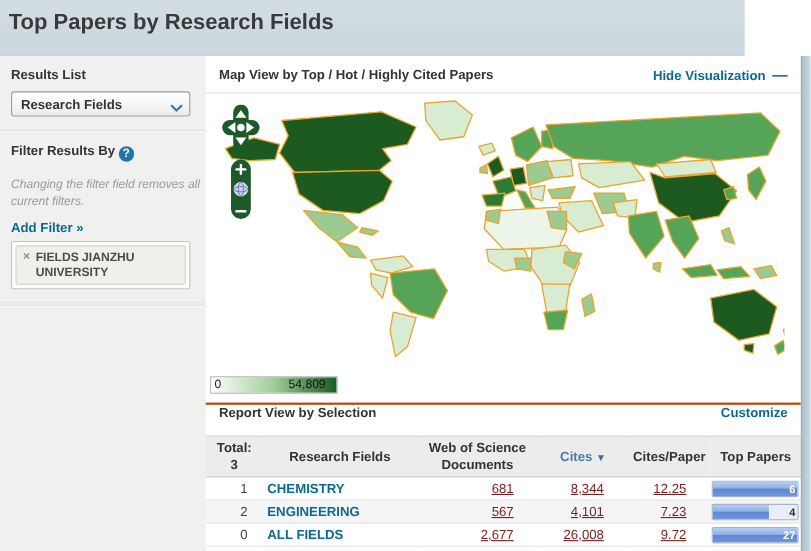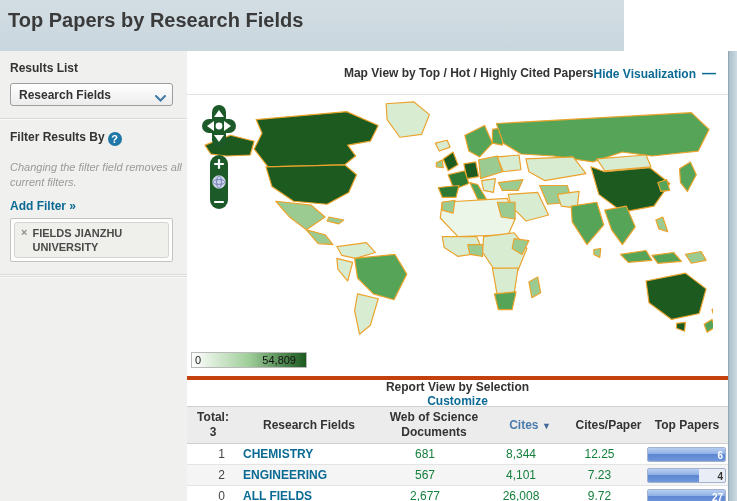--- a/index.html
+++ b/index.html
@@ -1,21 +1,21 @@
 <!DOCTYPE html>
 <html><head>
 <meta charset="utf-8">
 <style>
   * { margin:0; padding:0; box-sizing:border-box; }
   html,body { width:737px; height:501px; overflow:hidden; }
   body { font-family:"Liberation Sans", sans-serif; background:#fff; color:#333; }
   .page { position:relative; width:737px; height:501px; background:#fff; }
 
   
-  .hdr { position:absolute; left:0; top:0; width:624px; height:51px;
+  .hdr { position:absolute; left:0; top:0; width:677px; height:51px;
          background:linear-gradient(#d3dee4,#c9d6dd); }
   .hdr h1 { font-size:20px; font-weight:bold; color:#3a3a3a; padding:9px 0 0 8px; letter-spacing:0; }
 
   
   .sidebar { position:absolute; left:0; top:51px; width:211px; height:450px;
              background:#f0f0ee; font-size:12px; }
   .sb-sec { padding:10px 12px 12px 10px; }
   .sb-div { border:0; border-top:1px solid #d9d9d6; border-bottom:1px solid #fafaf8; }
   .sb-label { font-weight:bold; color:#333; display:block; margin-bottom:8px; }
   .select { position:relative; height:23px; width:163px; background:linear-gradient(#ffffff,#ececec);
@@ -34,54 +34,54 @@
                 padding:3px 4px; cursor:pointer; }
   .filter-tag .x { color:#8b8b8b; font-weight:bold; font-size:11px; margin:0 5px 0 2px; cursor:pointer; }
   .filter-tag .tg { font-weight:bold; color:#4a4a4a; font-size:11px; line-height:1.3; width:120px; }
   .btn-row { padding:11px 0 0 10px; display:flex; gap:8px; }
   .btn { background:linear-gradient(#ffffff,#eef1f2); border:1px solid #92a6b1; border-radius:3px;
          color:#0b6a94; font-weight:bold; font-size:12px; padding:5px 10px; cursor:pointer;
          font-family:"Liberation Sans", sans-serif; }
 
   
   .main { position:absolute; left:187px; top:51px; width:541px; height:450px; background:#fff; }
-  .map-hdr { height:44px; display:flex; align-items:center; justify-content:flex-end;
+  .map-hdr { height:34px; display:flex; align-items:center; justify-content:space-between;
              padding:0 12px; border-bottom:1px solid #e2e2e2; }
   .map-title { font-weight:bold; font-size:12px; color:#333; }
   .hide-link { font-weight:bold; font-size:12px; color:#0b6a94; text-decoration:none; cursor:pointer; }
   .hide-link .dash { font-weight:bold; margin-left:6px; font-size:14px; }
 
   .map-area { position:relative; height:281px; overflow:hidden; }
   .map-svg { position:absolute; left:14px; top:4px; }
   .map-controls { position:absolute; left:14px; top:10px; }
 
   .legend { position:absolute; left:4px; bottom:8px; width:116px; height:16px;
             border:1px solid #b9b9b9;
             background:linear-gradient(to right,#ffffff,#9fcd99 50%,#1c5a20); }
   .legend .lmin { position:absolute; left:3px; top:1px; font-size:11px; color:#222; }
   .legend .lmax { position:absolute; right:10px; top:1px; font-size:11px; color:#111; }
 
-  .rep-hdr { height:30px; border-top:4px solid #c2410c; display:flex; align-items:center;
-             justify-content:space-between; padding:0 12px;flex-direction:column; }
+  .rep-hdr { height:30px; border-top:2px solid #c2410c; display:flex; 
+             justify-content:space-between; padding:0 12px; }
   .rep-title { font-weight:bold; font-size:12px; color:#333; }
 
   
   table { width:541px; border-collapse:collapse; table-layout:fixed; font-size:12px; }
   col.c1{width:52px;} col.c2{width:140px;} col.c3{width:110px;} col.c4{width:82px;}
   col.c5{width:75px;} col.c6{width:82px;}
   thead td { background:#ececec; border-top:1px solid #cfcfcf; border-bottom:1px solid #cfcfcf;
              font-weight:bold; color:#333; text-align:center; padding:3px 2px; line-height:1.25;
              vertical-align:middle; height:32px; }
   thead .sort { color:#4a7ba9; cursor:pointer; }
   thead .sort .tri { font-size:9px; color:#44689a; }
   tbody td { height:21px; border-bottom:1px solid #e4e4e4; padding:0 4px; vertical-align:middle; }
   tbody tr.alt td { background:#f5f5f5; }
   td.rank { text-align:right; padding-right:14px; color:#444; }
   td.fld a { color:#0b6a94; font-weight:bold; text-decoration:none; cursor:pointer; }
-  td.num { text-align:center; padding-right:22px; color:#15803d; }
+  td.num { text-align:right; padding-right:22px; color:#7f1d1d;text-decoration:underline; }
   td.barcell { padding:0 2px 0 0; }
   .bar-track { position:relative; width:79px; height:15px; margin-left:auto;
                border:1px solid #a3b2cf; background:#e9edf5; border-radius:2px; overflow:hidden; }
   .bar-fill { height:100%; background:linear-gradient(#b6cef1 0%,#8fb0e6 45%,#5d87d3 50%,#7097da 100%); }
   .bar-val { position:absolute; right:2px; top:0; line-height:15px; font-size:10px; font-weight:bold; }
 
   
   .scroll-strip { position:absolute; right:0; top:51px; width:9px; height:450px;
                   background:linear-gradient(to right,#aabfcb,#cddbe3);
                   border-left:1px solid #94a8b3; cursor:pointer; }

